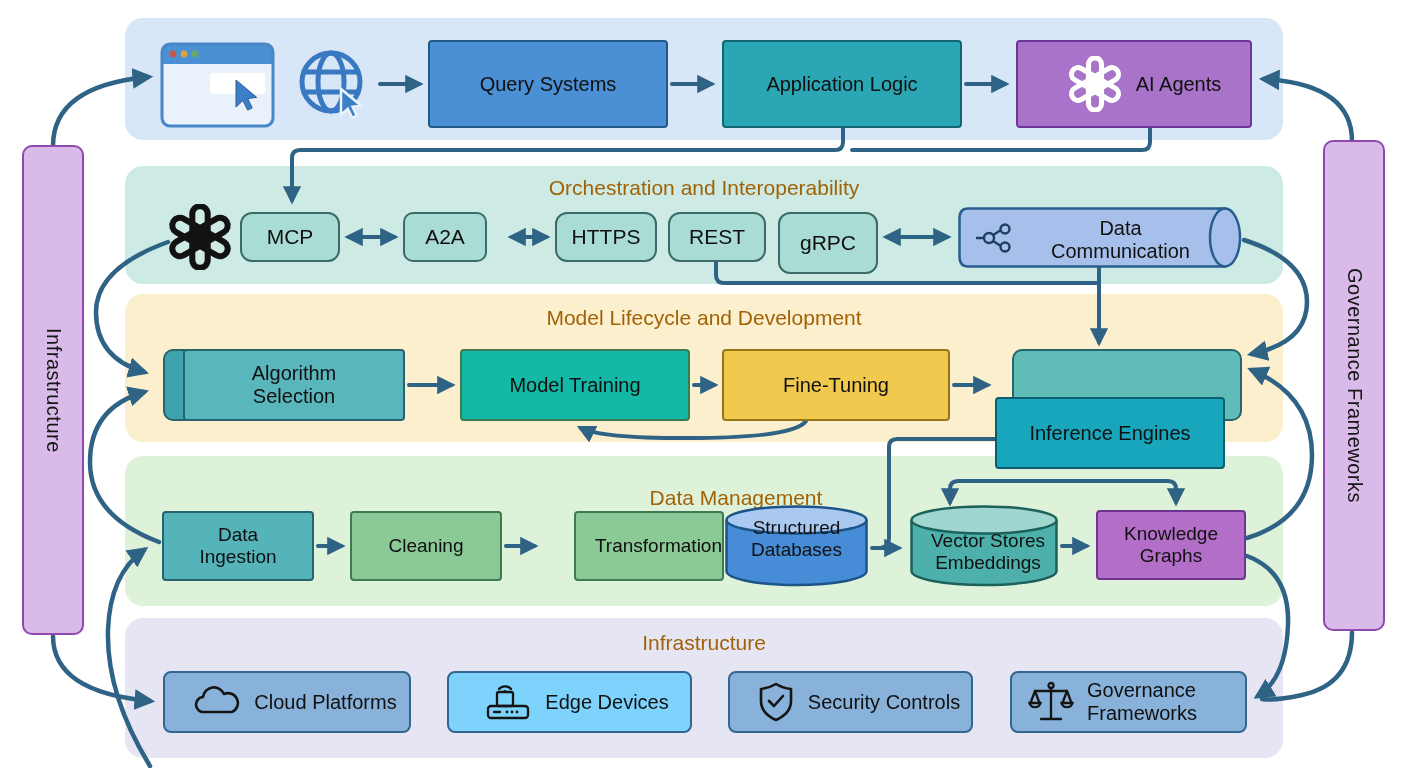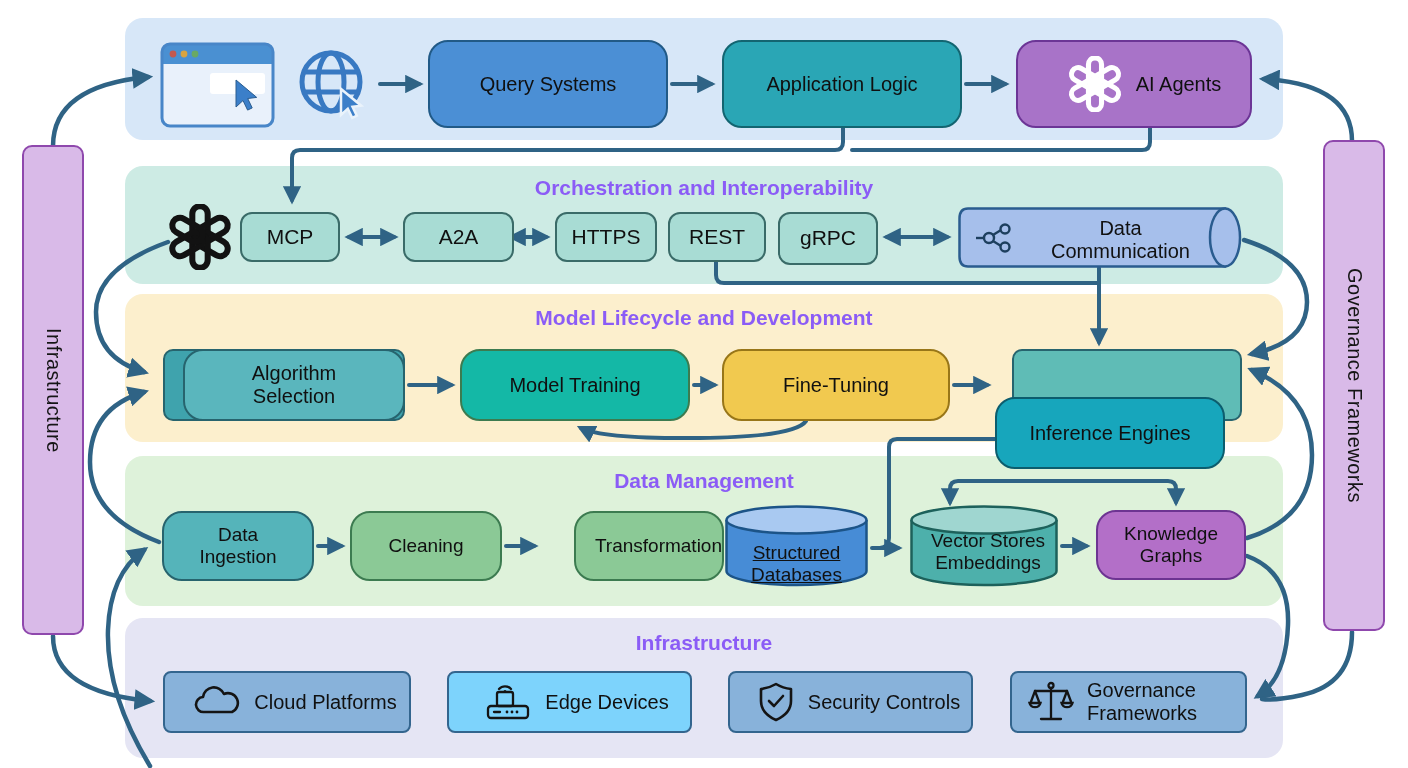--- a/index.html
+++ b/index.html
@@ -1,21 +1,21 @@
 <!DOCTYPE html>
 <html><head>
 <meta charset="utf-8">
 <style>
   html,body{margin:0;padding:0;background:#fff;}
   #stage{position:relative;width:1408px;height:768px;background:#fff;overflow:hidden;
          font-family:"Liberation Sans",sans-serif;color:#111;}
   .band{position:absolute;border-radius:18px;}
   .band-title{position:absolute;width:1158px;left:125px;text-align:center;
-              font-size:21px;font-weight:700;color:#8b5cf6;}
-  .node{position:absolute;border:2.5px solid #333;border-radius:20px;
+              font-size:21px;font-weight:400;color:#a16207;}
+  .node{position:absolute;border:2.5px solid #333;border-radius:4px;
         display:flex;align-items:center;justify-content:center;text-align:center;
         font-size:20px;line-height:1.15;color:#101010;box-sizing:border-box;}
   .proto{border-radius:12px;font-size:21px;}
   .backbox{position:absolute;border:2.5px solid;border-radius:10px;box-sizing:border-box;}
   .vbar{position:absolute;width:62px;background:#d9bae8;border:2.5px solid #8f48ad;
         border-radius:10px;display:flex;align-items:center;justify-content:center;box-sizing:border-box;}
   .vbar span{writing-mode:vertical-rl;font-size:20px;color:#151515;letter-spacing:.5px;}
   .icon-abs{position:absolute;}
   .cyl-v{position:absolute;}
   .cyl-v .lbl{position:absolute;left:0;right:0;top:22px;text-align:center;font-size:19px;line-height:1.15;}
@@ -31,21 +31,21 @@
 <div id="stage">
 
   <div class="band" style="left:125px;top:18px;width:1158px;height:122px;background:#d7e7f8;"></div>
   <div class="band" style="left:125px;top:166px;width:1158px;height:118px;background:#cdebe4;"></div>
   <div class="band" style="left:125px;top:294px;width:1158px;height:148px;background:#fcefcd;"></div>
   <div class="band" style="left:125px;top:456px;width:1158px;height:150px;background:#def2da;"></div>
   <div class="band" style="left:125px;top:618px;width:1158px;height:140px;background:#e5e5f4;"></div>
 
   <div class="band-title" style="top:176px;">Orchestration and Interoperability</div>
   <div class="band-title" style="top:306px;">Model Lifecycle and Development</div>
-  <div class="band-title" style="top:469px;">Data Management</div>
+  <div class="band-title" style="top:486px;padding-left:32px;">Data Management</div>
   <div class="band-title" style="top:631px;">Infrastructure</div>
 
   <svg id="wires" width="1408" height="768">
     <defs>
       <marker id="ah" viewBox="0 0 10 10" refX="7.5" refY="5" markerWidth="4.6" markerHeight="4.6" orient="auto-start-reverse">
         <path d="M0,0 L10,5 L0,10 z" fill="#2f6385"></path>
       </marker>
     </defs>
     <g stroke="#2f6385" stroke-width="4" fill="none" stroke-linecap="round">
 
@@ -160,30 +160,30 @@
         <rect x="-7" y="-28" width="14" height="30" rx="7" transform="rotate(180)"></rect>
         <rect x="-7" y="-28" width="14" height="30" rx="7" transform="rotate(240)"></rect>
         <rect x="-7" y="-28" width="14" height="30" rx="7" transform="rotate(300)"></rect>
       </g>
     </svg>
   </div>
 
   <div class="node proto" style="left:240px;top:212px;width:100px;height:50px;background:#a8dcd4;border-color:#3a6b68;">
     <span>MCP</span>
   </div>
-  <div class="node proto" style="left:403px;top:212px;width:111px;height:50px;background:#a8dcd4;border-color:#3a6b68;">
+  <div class="node proto" style="left:403px;top:212px;width:84px;height:50px;background:#a8dcd4;border-color:#3a6b68;border-radius:10px;">
     <span>A2A</span>
   </div>
   <div class="node proto" style="left:555px;top:212px;width:102px;height:50px;background:#a8dcd4;border-color:#3a6b68;">
     <span>HTTPS</span>
   </div>
   <div class="node proto" style="left:668px;top:212px;width:98px;height:50px;background:#a8dcd4;border-color:#3a6b68;">
     <span>REST</span>
   </div>
-  <div class="node proto" style="left:778px;top:212px;width:100px;height:53px;background:#a8dcd4;border-color:#3a6b68;">
+  <div class="node proto" style="left:778px;top:212px;width:100px;height:62px;background:#a8dcd4;border-color:#3a6b68;">
     <span>gRPC</span>
   </div>
 
   <div class="cyl-v" style="left:958px;top:207px;width:285px;height:61px;">
     <svg width="285" height="61">
       <path d="M10,1.5 H 267 V 59.5 H 10 Q 1.5,59.5 1.5,49.5 V 11.5 Q 1.5,1.5 10,1.5 z" fill="#a6bfeb" stroke="#2a5c8f" stroke-width="2.5"></path>
       <ellipse cx="267" cy="30.5" rx="15" ry="29" fill="#a6bfeb" stroke="#2a5c8f" stroke-width="2.5"></ellipse>
     </svg>
     <span style="position:absolute;left:18px;top:15px;">
       <svg width="36" height="32">
@@ -226,21 +226,21 @@
   </div>
   <div class="node" style="left:574px;top:511px;width:150px;height:70px;background:#8bc996;border-color:#3c7b50;font-size:19px;justify-content:flex-end;">
     <span>Transformation</span>
   </div>
 
   <div class="cyl-v" style="left:725px;top:505px;width:143px;height:82px;">
     <svg width="143" height="82">
       <path d="M1.5,15 v51 a70,14 0 0 0 140,0 v-51" fill="#478cd6" stroke="#1c5488" stroke-width="2.5"></path>
       <ellipse cx="71.5" cy="15" rx="70" ry="13.5" fill="#a9c9f1" stroke="#1c5488" stroke-width="2.5"></ellipse>
     </svg>
-    <div class="lbl" style="top:37px;text-decoration:underline;">Structured Databases</div>
+    <div class="lbl" style="top:12px;">Structured Databases</div>
   </div>
 
   <div class="cyl-v" style="left:910px;top:505px;width:148px;height:82px;">
     <svg width="148" height="82">
       <path d="M1.5,15 v51 a72.5,14 0 0 0 145,0 v-51" fill="#4db0ab" stroke="#1d615b" stroke-width="2.5"></path>
       <ellipse cx="74" cy="15" rx="72.5" ry="13.5" fill="#9fd6d0" stroke="#1d615b" stroke-width="2.5"></ellipse>
     </svg>
     <div class="lbl" style="top:25px;padding-left:8px;">Vector Stores Embeddings</div>
   </div>
 

